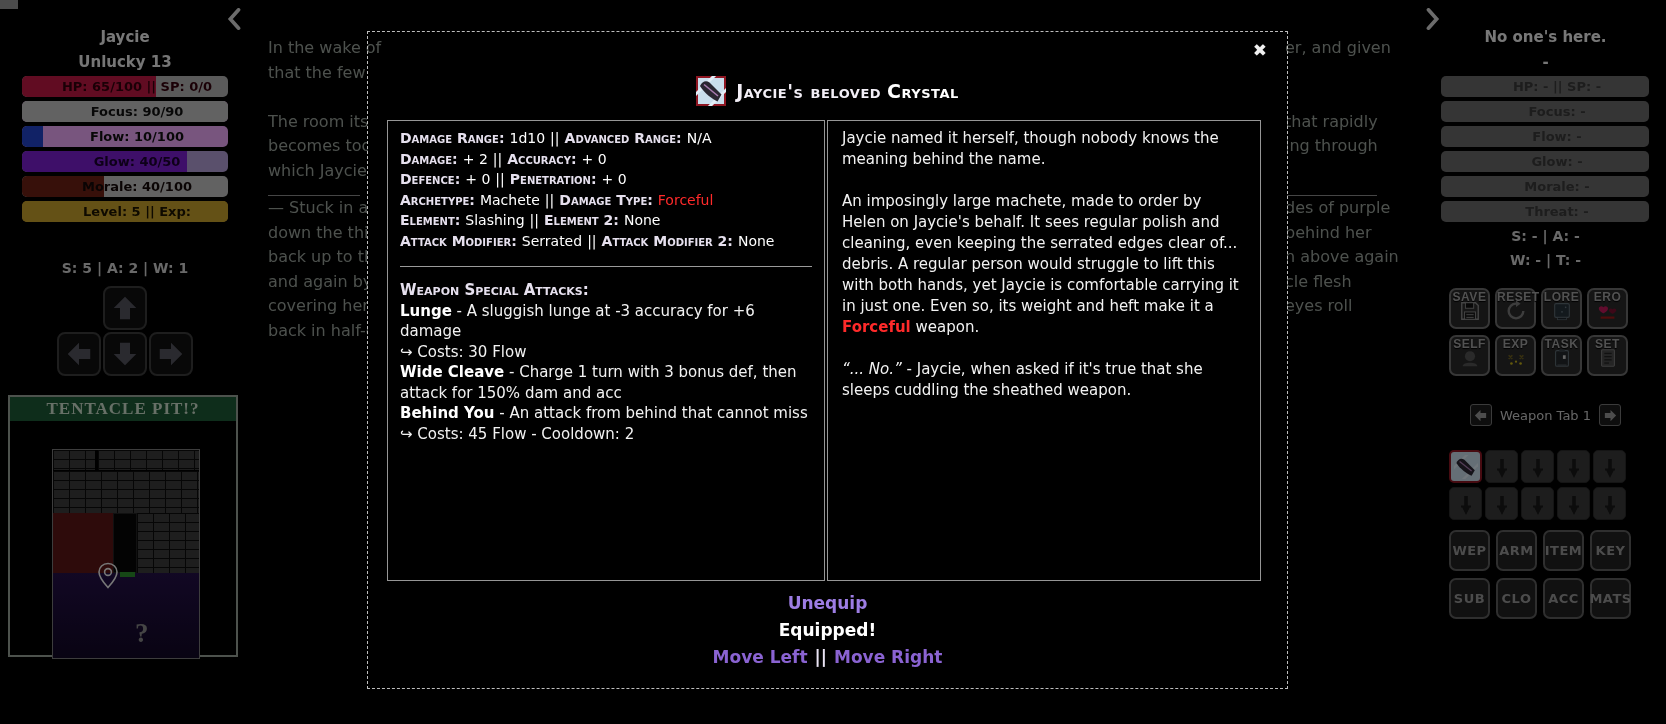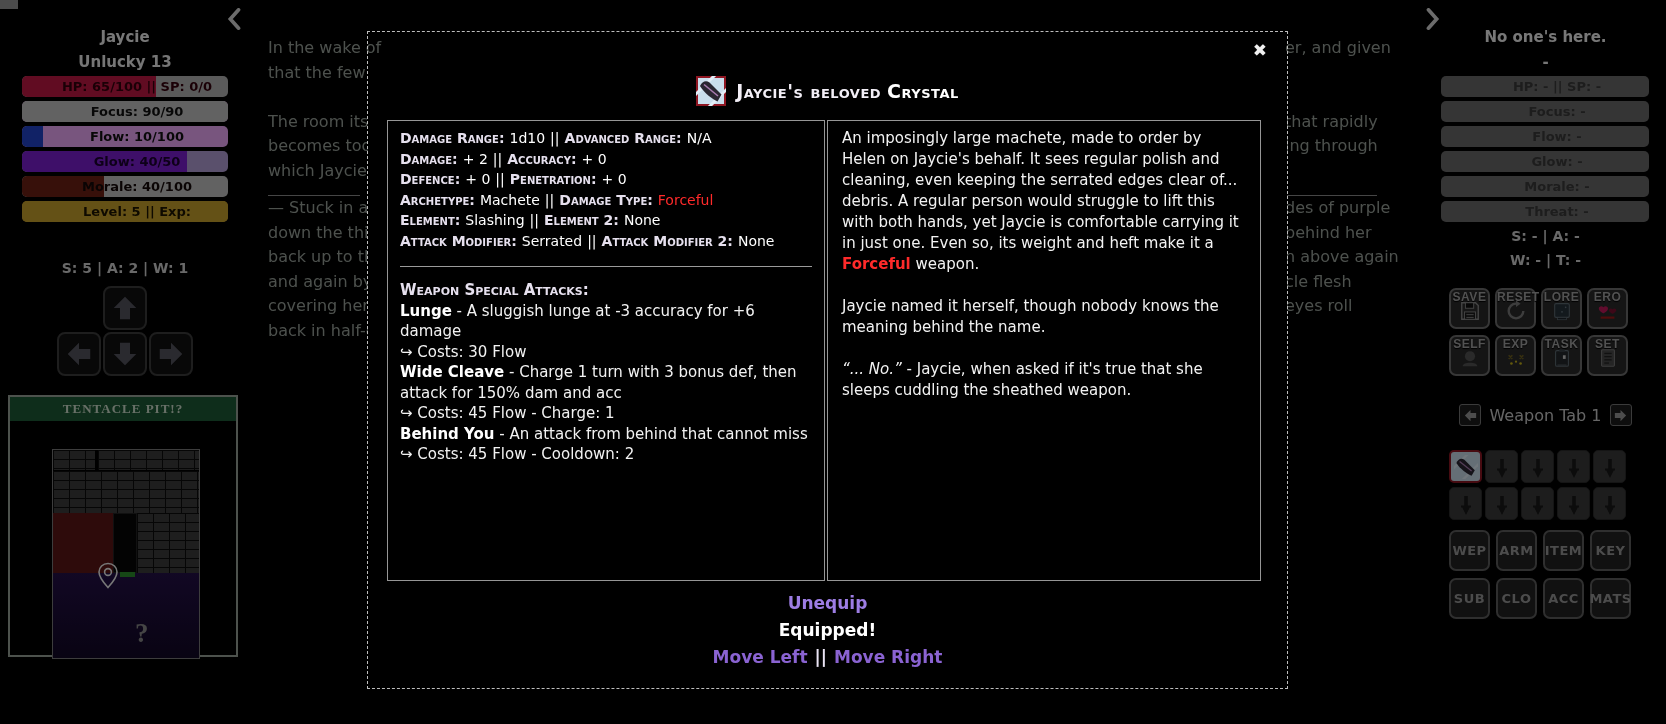--- a/index.html
+++ b/index.html
@@ -40,21 +40,21 @@
                border-radius:8px;box-sizing:border-box;display:flex;align-items:center;justify-content:center;cursor:pointer;}
   .move-btn-sq svg{width:30px;height:30px;fill:#55555f;}
   .mb-up{left:103px;top:2px;}
   .mb-left{left:57px;top:48px;} .mb-down{left:103px;top:48px;} .mb-right{left:149px;top:48px;}
   .rot-left{transform:rotate(-90deg);} .rot-down{transform:rotate(180deg);} .rot-right{transform:rotate(90deg);}
 
   
   .map-panel{position:absolute;left:8px;top:395px;width:230px;height:262px;
              border:2px solid #9aa59a;box-sizing:border-box;background:#000;}
   .map-title{height:24px;line-height:24px;text-align:center;background:var(--map_green);
-             color:#cfe0cf;font-family:"Liberation Serif",serif;font-weight:bold;font-size:13px;letter-spacing:1px;}
+             color:#cfe0cf;font-family:"Liberation Serif",serif;font-weight:bold;font-size:17px;letter-spacing:1px;}
   .map-view{position:relative;width:100%;height:234px;background:#000;}
   .map-box{position:absolute;left:42px;top:28px;width:146px;height:208px;border:1px solid #7a7a7a;}
   .brick{background-color:#3c3c3c;
          background-image:repeating-linear-gradient(#0c0c0c 0 1px,transparent 1px 9px),
                           repeating-linear-gradient(90deg,#0c0c0c 0 1px,transparent 1px 16px);}
   .m-abs{position:absolute;}
   .m-room1{left:0;top:0;width:42px;height:20px;}
   .m-room2{left:45px;top:0;width:101px;height:20px;}
   .m-band{left:0;top:21px;width:146px;height:42px;}
   .m-red{left:0;top:63px;width:60px;height:60px;background:#5c1616;}
@@ -78,21 +78,21 @@
              grid-template-columns:repeat(4,41px);grid-gap:6px 5px;}
   .menu-btn{position:relative;width:41px;height:41px;background:#2b2b2b;border:2px solid #6e6e6e;
             border-radius:7px;box-sizing:border-box;cursor:pointer;padding:0;}
   .menu-btn .mlbl{position:absolute;top:0px;left:0;width:100%;text-align:center;font-size:12px;
                   font-weight:bold;letter-spacing:0.5px;color:#a5a5a5;text-shadow:0 1px 1px #000;}
   .menu-btn svg{position:absolute;left:50%;top:56%;transform:translate(-50%,-50%);width:22px;height:22px;}
   .wtab{position:absolute;left:0;top:403px;width:100%;height:24px;display:flex;align-items:center;justify-content:center;gap:8px;}
   .wtab-arrow{width:22px;height:22px;border:1px solid #777;border-radius:3px;background:#1d1d1d;
               display:flex;align-items:center;justify-content:center;cursor:pointer;padding:0;}
   .wtab-arrow svg{width:15px;height:15px;fill:#9a9a9a;}
-  .wtab-label{color:#cccccc;font-size:16px;}
+  .wtab-label{color:#cccccc;font-size:13px;}
   .slot-grid{position:absolute;left:24px;top:450px;width:182px;display:grid;
              grid-template-columns:repeat(5,33px);grid-gap:4px 3px;}
   .wslot{width:33px;height:33px;background:#3b3b3b;border:1px solid #2a2a2a;border-radius:5px;
          box-sizing:border-box;display:flex;align-items:center;justify-content:center;cursor:pointer;}
   .wslot svg{width:24px;height:24px;}
   .wslot.equipped{background:#cadeed;border:2px solid var(--equip_border_red);}
   .cat-grid{position:absolute;left:24px;top:530px;width:186px;display:grid;
             grid-template-columns:repeat(4,41px);grid-gap:7px 6px;}
   .cat-btn{width:41px;height:41px;background:#222;border:2px solid #5e5e5e;border-radius:7px;
            box-sizing:border-box;color:#999;font-weight:bold;font-size:13px;letter-spacing:0.5px;
@@ -521,30 +521,29 @@
             </div>
           </div>
         <hr class="stats-hr">
         <div class="attacks-heading">Weapon Special Attacks:</div>
         <div>
 
             <div class="attack"><span class="atk-name">Lunge</span><span> - A sluggish lunge at -3 accuracy for +6 damage</span></div>
             <div class="atk-cost">↪ Costs: 30 Flow</div>
 
             <div class="attack"><span class="atk-name">Wide Cleave</span><span> - Charge 1 turn with 3 bonus def, then attack for 150% dam and acc</span></div>
-            <div class="atk-cost">↪ Costs: 45 Flow - Charge: 1</div>
 
             <div class="attack"><span class="atk-name">Behind You</span><span> - An attack from behind that cannot miss</span></div>
             <div class="atk-cost">↪ Costs: 45 Flow - Cooldown: 2</div>
           </div>
       </section>
 
       <section class="panel desc-panel">
+        <p>Jaycie named it herself, though nobody knows the meaning behind the name.</p>
         <p><span>An imposingly large machete, made to order by Helen on Jaycie's behalf. It sees regular polish and cleaning, even keeping the serrated edges clear of... debris. A regular person would struggle to lift this with both hands, yet Jaycie is comfortable carrying it in just one. Even so, its weight and heft make it a </span><span class="red-b">Forceful</span><span> weapon.</span></p>
-        <p>Jaycie named it herself, though nobody knows the meaning behind the name.</p>
         <p><em>“... No.”</em><span> - Jaycie, when asked if it's true that she sleeps cuddling the sheathed weapon.</span></p>
       </section>
     </div>
 
     <div class="modal-actions">
       <div class="unequip">Unequip</div>
       <div class="equipped">Equipped!</div>
       <div>
         <span class="move-btn">Move Left</span><span class="move-sep">||</span><span class="move-btn">Move Right</span>
       </div>

